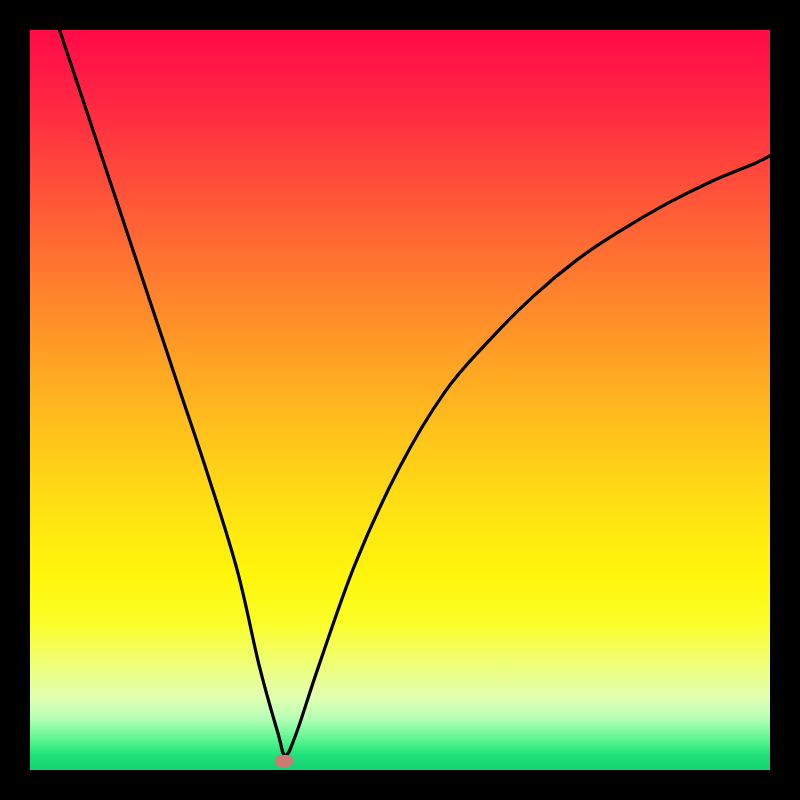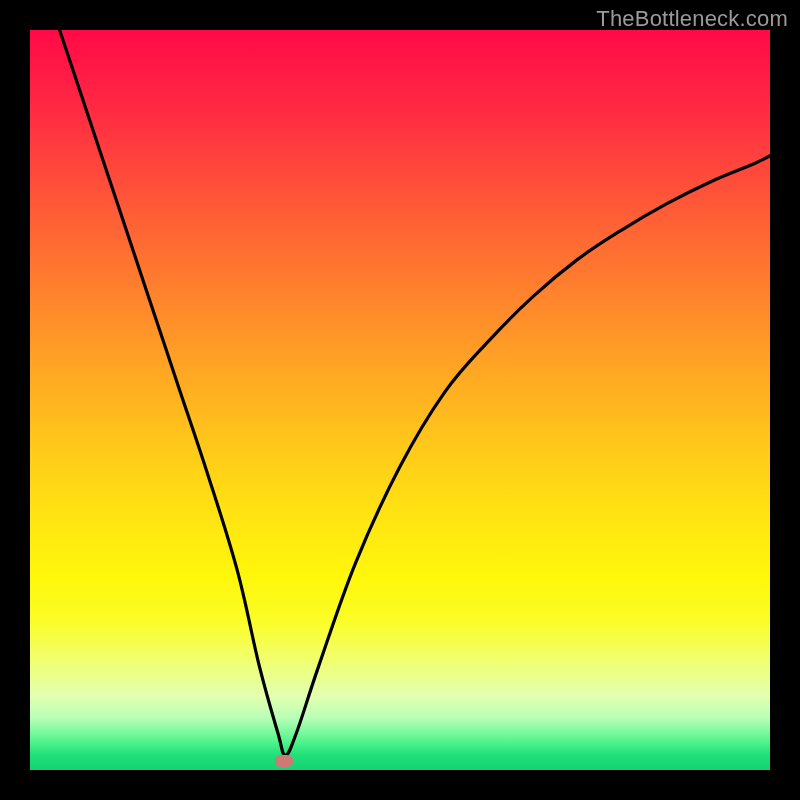--- a/index.html
+++ b/index.html
@@ -71,14 +71,13 @@
 </head>
 <body>
 
 <div class="frame">
   <div class="plot-area">
     <svg class="curve" viewBox="0 0 740 740" preserveAspectRatio="none">
       <path id="curve-path" d="M 29.6 0 C 34.928000000000004 15.983999999999991, 48.544000000000004 56.83199999999995, 59.2 88.79999999999995 C 69.856 120.76799999999996, 78.14399999999999 145.632, 88.8 177.60000000000002 C 99.456 209.56800000000004, 107.744 234.432, 118.4 266.4 C 129.056 298.368, 137.344 323.23199999999997, 148 355.2 C 158.656 387.168, 166.944 410.7, 177.6 444 C 188.256 477.3, 197.876 505.56800000000004, 207.20000000000002 540.2 C 216.52400000000003 574.832, 222.074 607.096, 229.4 636.4 C 236.726 665.704, 243.238 687.016, 247.9 703 C 252.562 718.984, 251.97 725.2, 255.29999999999998 725.2 C 258.63 725.2, 260.40599999999995 718.984, 266.4 703 C 272.394 687.016, 277.944 667.036, 288.6 636.4 C 299.25600000000003 605.764, 310.94800000000004 568.7639999999999, 325.6 532.8 C 340.252 496.83599999999996, 354.016 467.236, 370 436.6 C 385.984 405.96400000000006, 398.41600000000005 385.24399999999997, 414.40000000000003 362.59999999999997 C 430.384 339.95599999999996, 442.81600000000003 328.116, 458.8 310.8 C 474.784 293.48400000000004, 487.21600000000007 281.05199999999996, 503.20000000000005 266.4 C 519.1840000000001 251.748, 531.616 241.388, 547.6 229.40000000000003 C 563.5840000000001 217.41200000000006, 576.016 209.79000000000008, 592 199.80000000000007 C 607.984 189.81000000000006, 620.4159999999999 182.558, 636.4 173.89999999999998 C 652.384 165.24199999999996, 664.816 159.02599999999993, 680.8000000000001 151.69999999999993 C 696.7840000000001 144.37399999999994, 714.544 137.86200000000002, 725.1999999999999 133.20000000000005 C 735.8559999999999 128.53800000000007, 737.336 127.13200000000006, 740 125.80000000000007" fill="none" stroke="#000000" stroke-width="3.2" stroke-linecap="round"></path>
     </svg>
     <div class="marker" id="marker" style="left: 244.82px; top: 725.12px; background: rgb(205, 122, 116);"></div>
   </div>
-  <div class="watermark">TheBottleneck.com</div>
 </div>
 
 </body></html>

